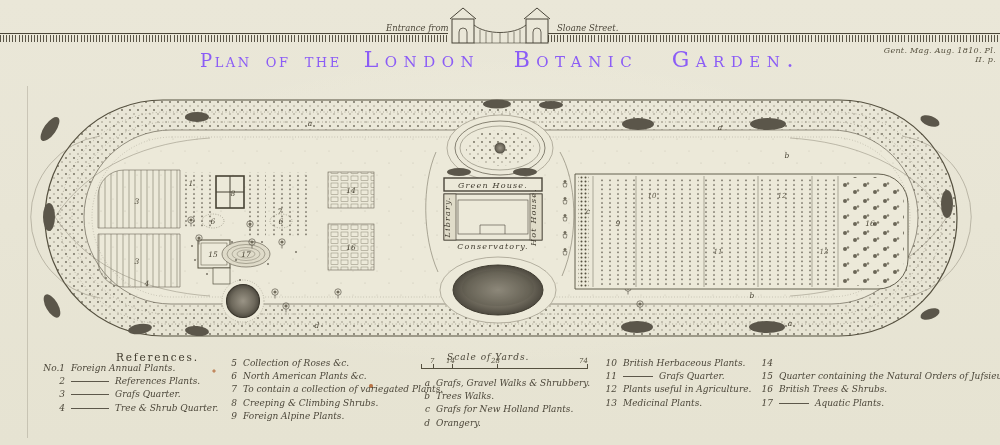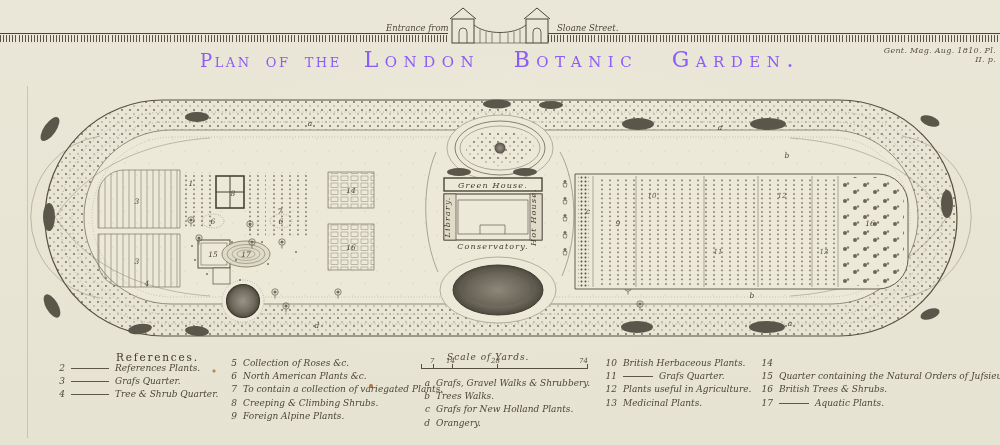--- a/index.html
+++ b/index.html
@@ -306,20 +306,24 @@
     <ellipse cx="498" cy="206" rx="58" ry="33" fill="#ece9d9" stroke="#7a7565" stroke-width=".5"></ellipse>
     <ellipse cx="498" cy="206" rx="45" ry="25" fill="url(#gpond)" stroke="#3f3b30" stroke-width="1"></ellipse>
     <ellipse cx="498" cy="204" rx="36" ry="18" fill="rgba(70,66,56,.15)"></ellipse>
   </g>
 </svg>
 
 <div class="abs ref-head">References.</div>
 
 <div id="ref-col1" class="ref-col" style="left:35px;top:363px;">
   <div class="ref-row">
+    <span class="ref-no">No.1</span>
+    <span>Foreign Annual Plants.</span>
+  </div>
+  <div class="ref-row">
     <span class="ref-no">2</span>
     <span class="dash"></span>
     <span>References Plants.</span>
   </div>
   <div class="ref-row">
     <span class="ref-no">3</span>
     <span class="dash"></span>
     <span>Grafs Quarter.</span>
   </div>
   <div class="ref-row">

